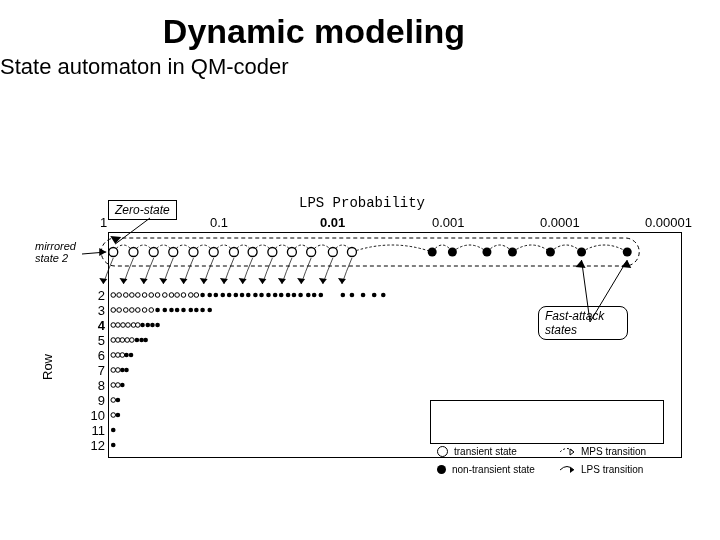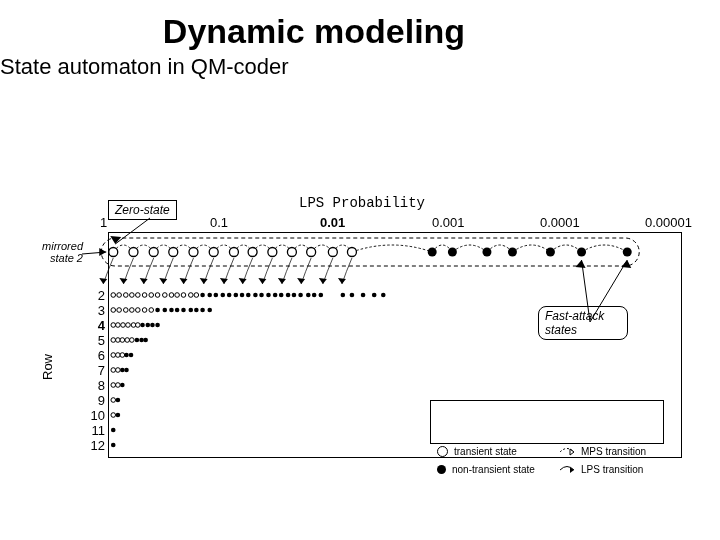--- a/index.html
+++ b/index.html
@@ -53,21 +53,21 @@
     font-size: 13px;
   }
   .mirrored-label {
     position: absolute;
     left: 35px;
     top: 240px;
     font-family: Arial, sans-serif;
     font-size: 11px;
     font-style: italic;
     line-height: 1.1;
-    text-align: right;
+    text-align: left;
     width: 48px;
   }
   .zero-state-box, .fast-attack-box {
     position: absolute;
     border: 1px solid #000;
     background: #fff;
     font-family: Arial, sans-serif;
     font-style: italic;
     font-size: 12px;
     padding: 2px 6px;

